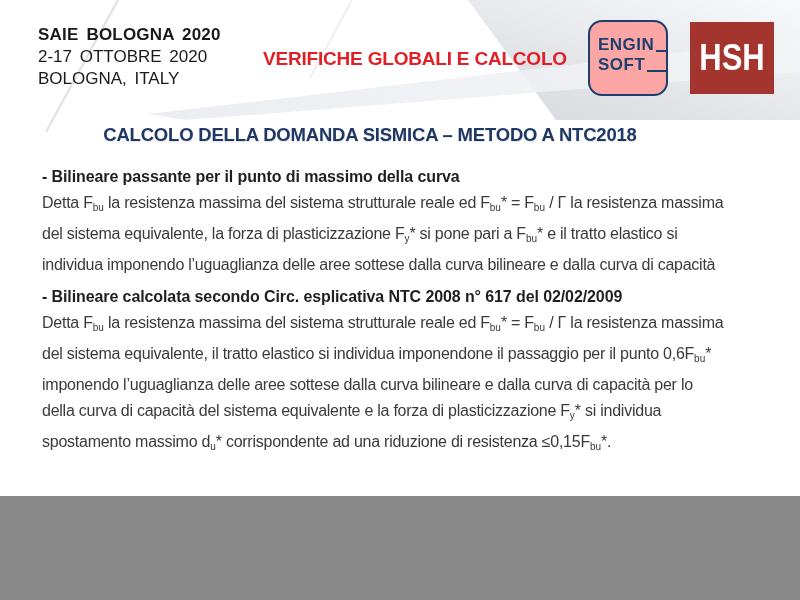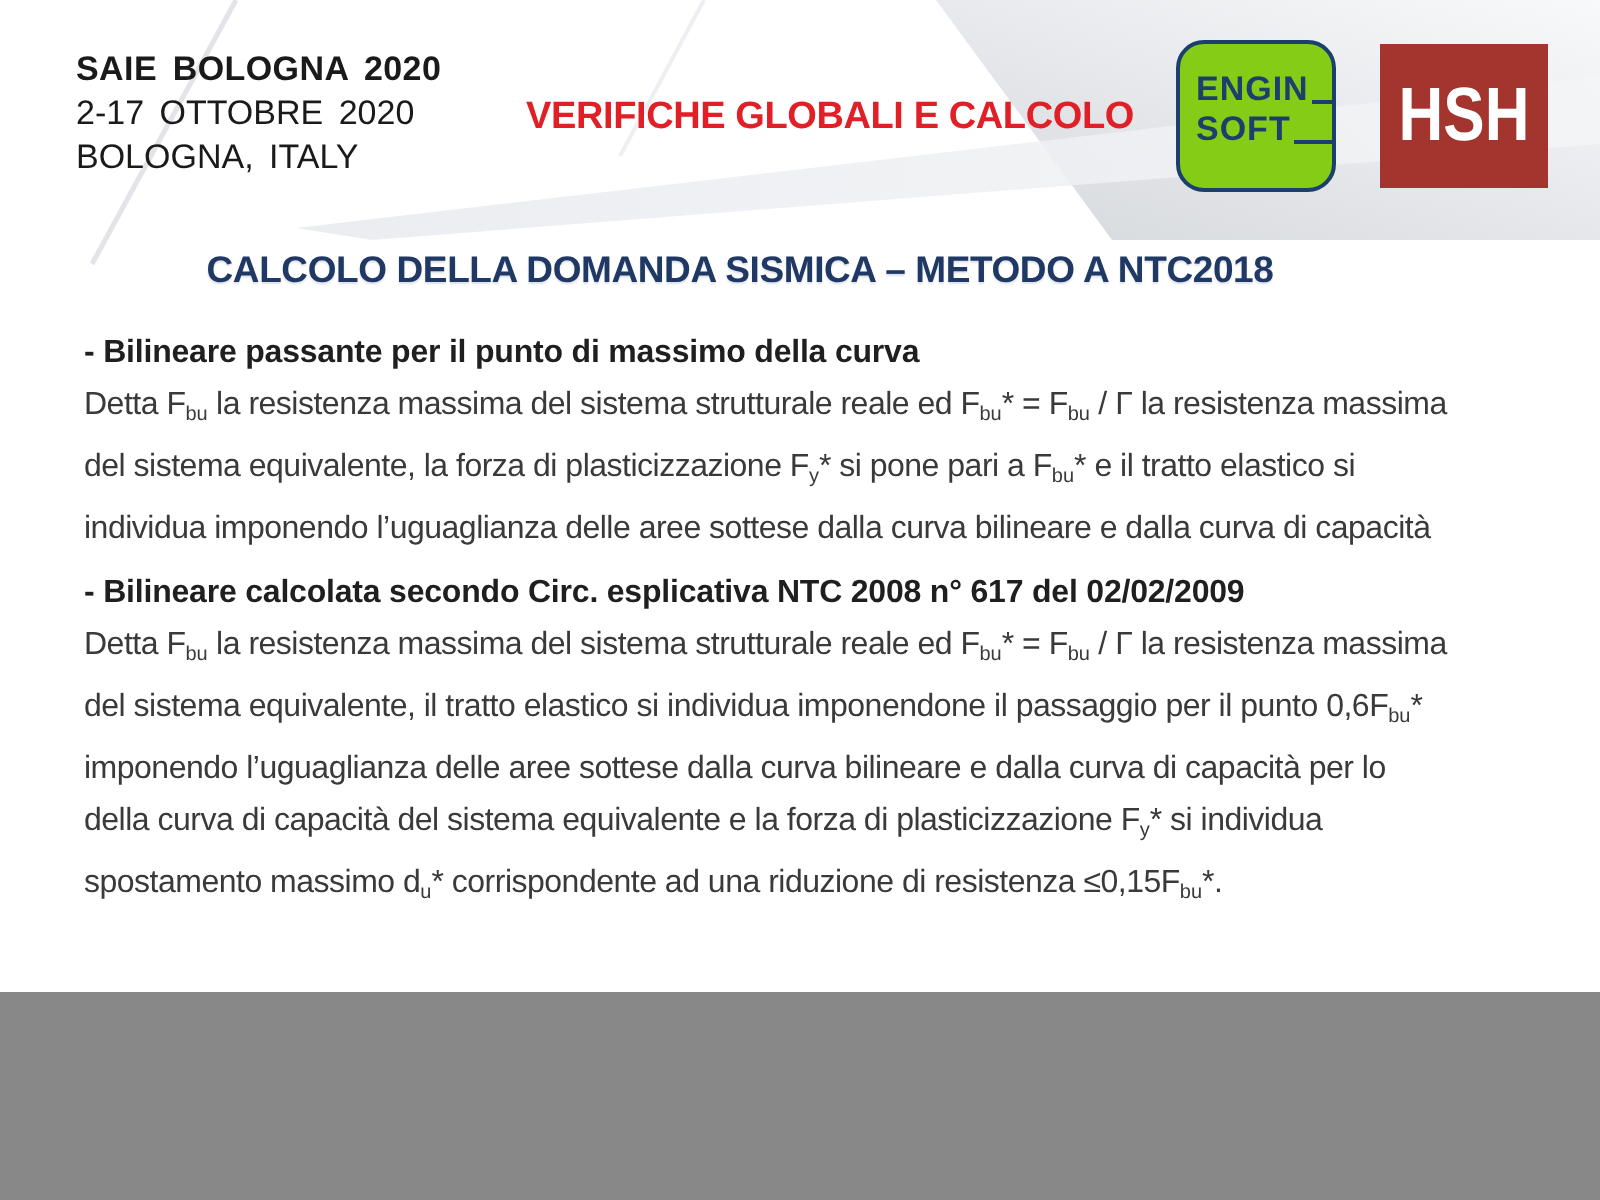--- a/index.html
+++ b/index.html
@@ -11,21 +11,21 @@
   
   .hdr-left{position:absolute;left:38px;top:24px;line-height:22px;font-size:17px;color:var(--header_text);word-spacing:3px;}
   .hdr-left .ev-name{font-weight:bold;letter-spacing:.2px;}
   
   .banner{
     position:absolute;left:250px;top:48px;width:330px;text-align:center;
     font-size:19px;font-weight:bold;color:var(--banner_red);letter-spacing:-.2px;
   }
   
   .logo-es{
-    position:absolute;left:588px;top:20px;width:80px;height:76px;background:#84cc16;
+    position:absolute;left:588px;top:20px;width:80px;height:76px;background:#fca5a5;
     border:2.5px solid var(--enginsoft_navy);border-radius:14px;box-sizing:border-box;
     display:flex;flex-direction:column;justify-content:center;padding:6px 0 12px 8px;
   }
   .es-row{display:flex;align-items:flex-end;}
   .es-row span{font-weight:bold;font-size:17px;color:var(--enginsoft_navy);letter-spacing:.5px;line-height:20px;}
   .es-rule{flex:1;height:2px;background:var(--enginsoft_navy);margin:0 0 3px 2px;}
   
   .logo-hsh{
     position:absolute;left:690px;top:22px;width:84px;height:72px;background:var(--hsh_red);
     display:flex;align-items:center;justify-content:center;

